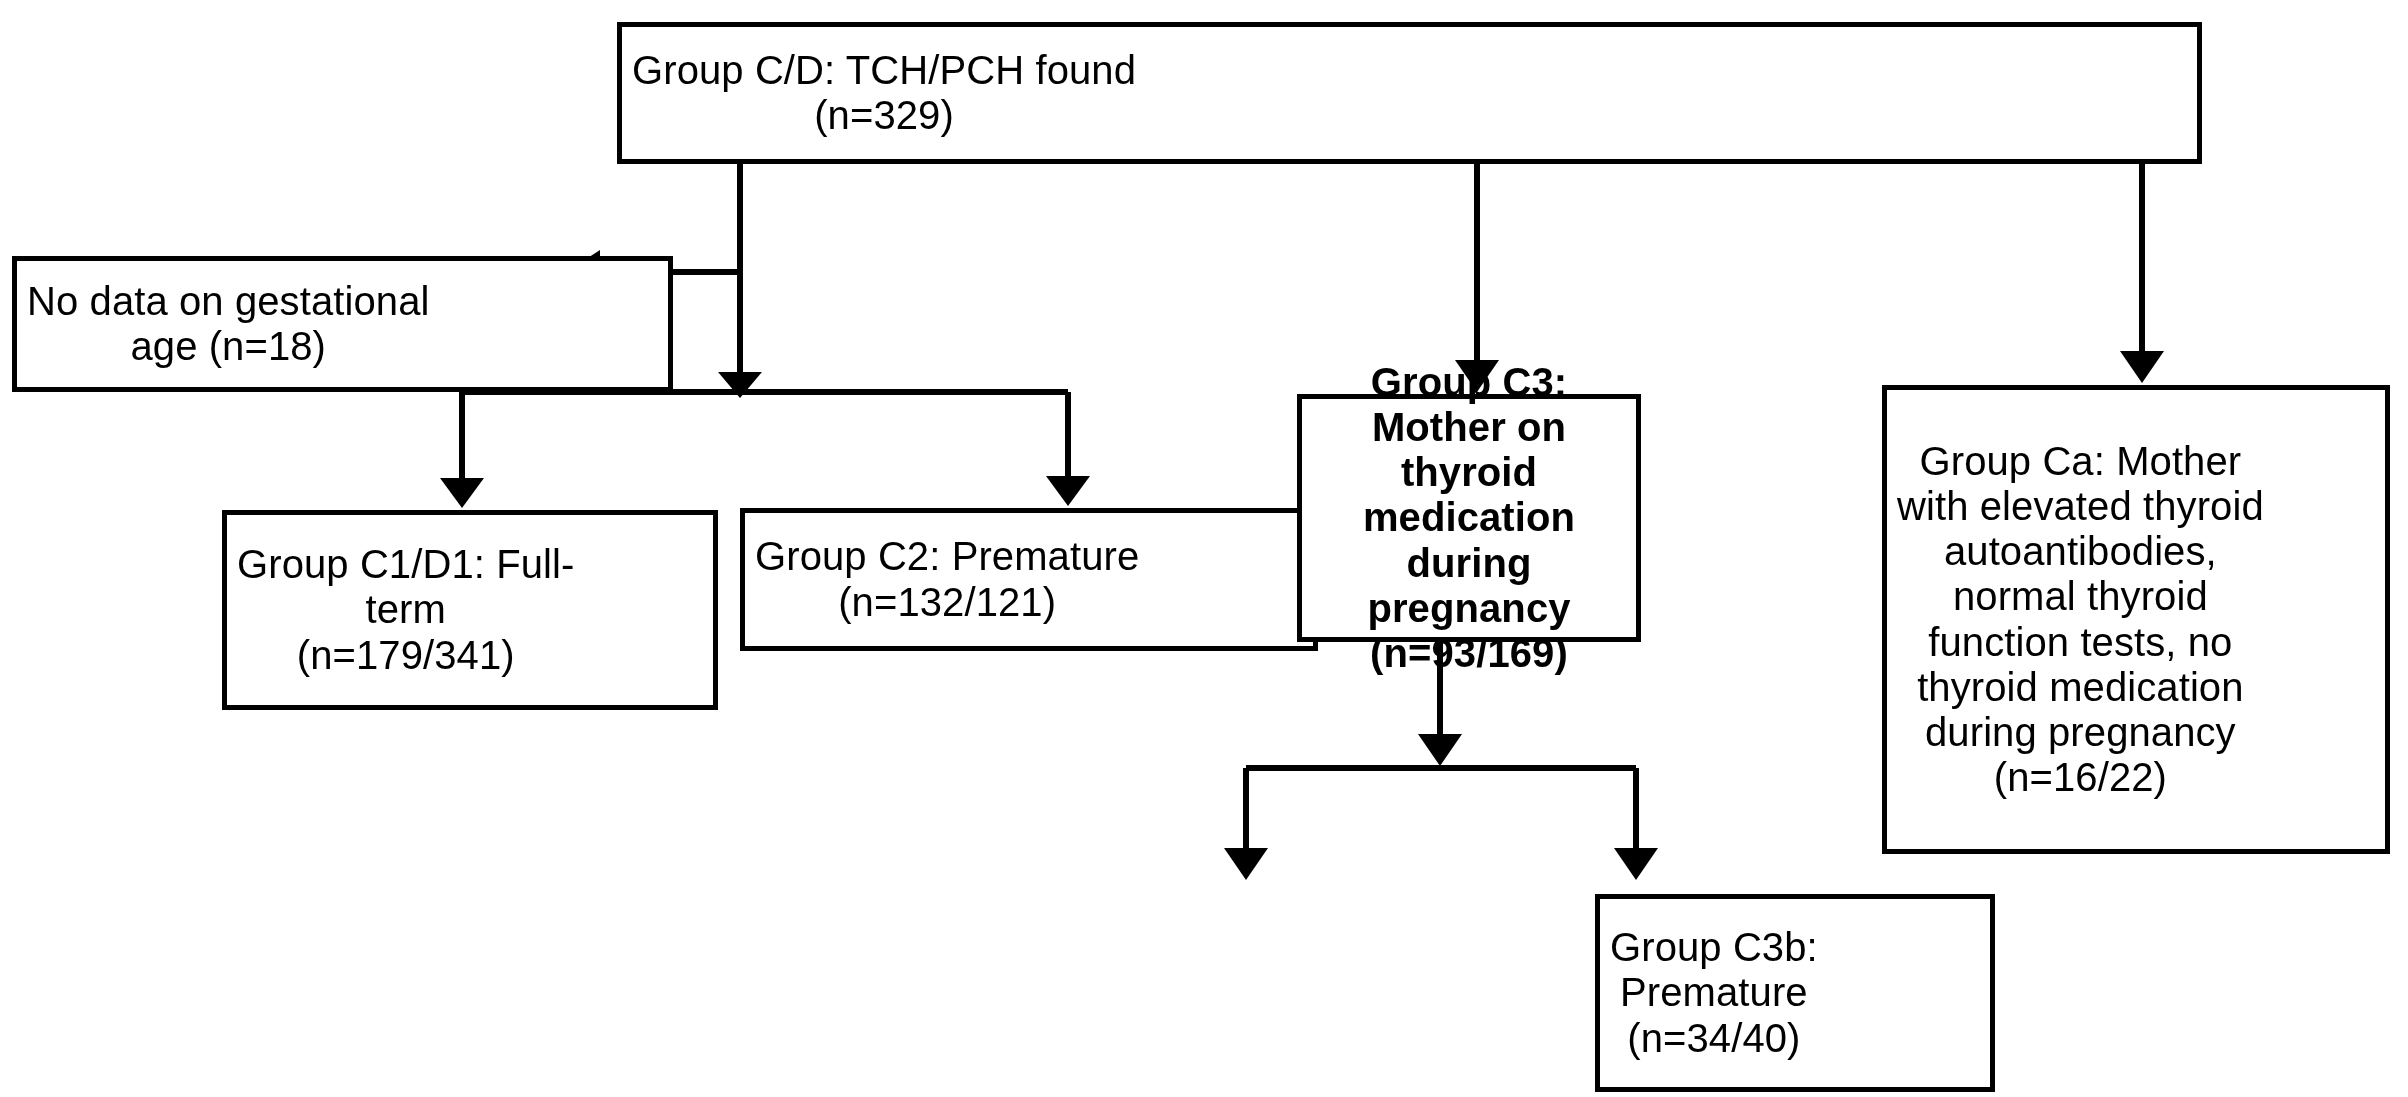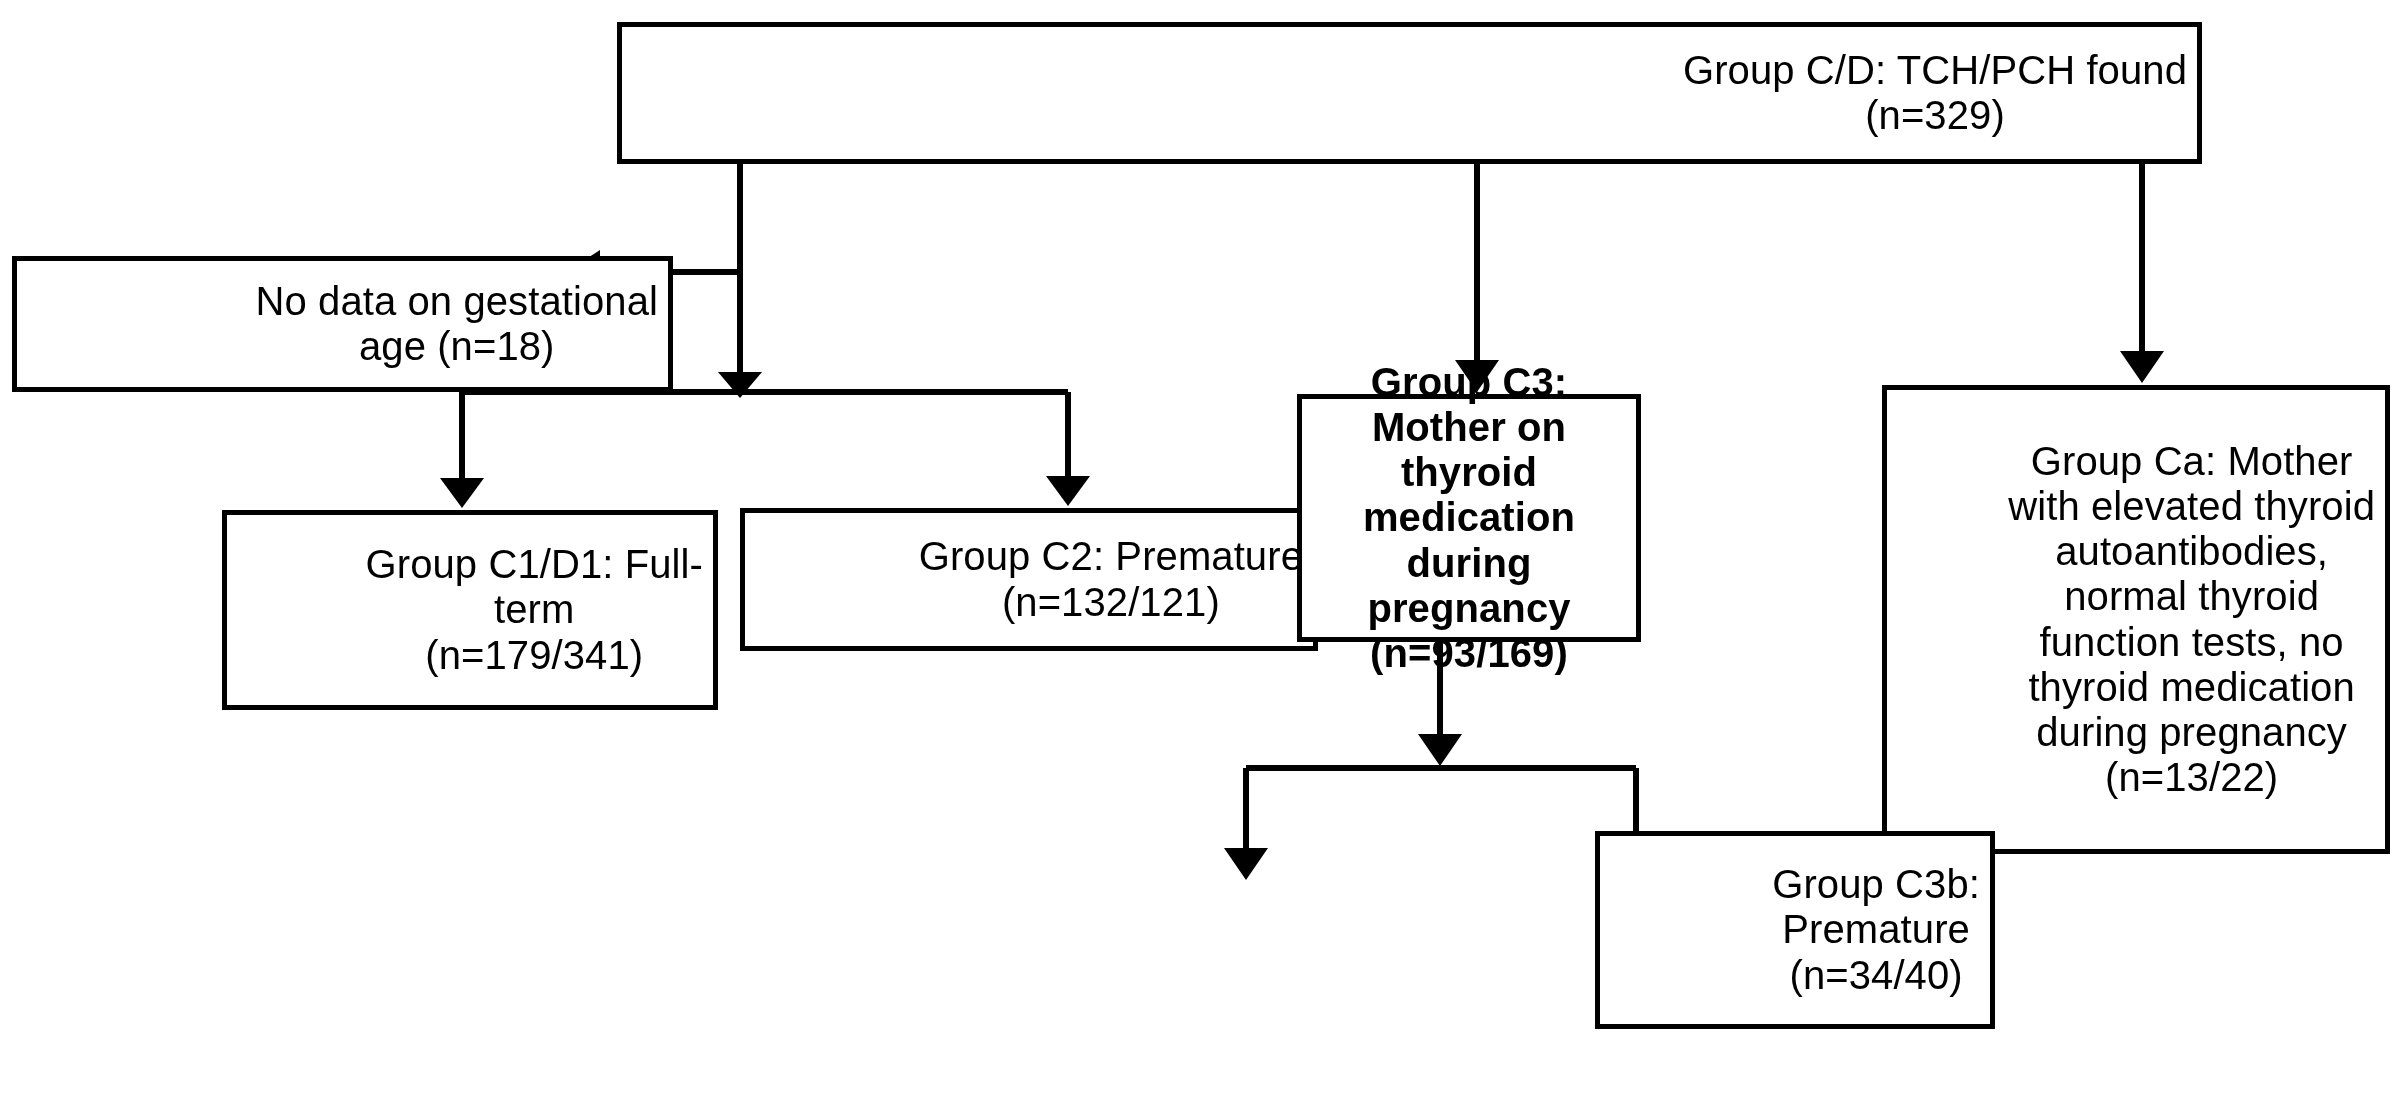--- a/index.html
+++ b/index.html
@@ -25,41 +25,41 @@
     height: 1097px;
     pointer-events: none;
   }
   .node {
     position: absolute;
     box-sizing: border-box;
     border: 5px solid #000000;
     background: #ffffff;
     display: flex;
     align-items: center;
-    justify-content: flex-end;
+    justify-content: flex-start;
     text-align: center;
     line-height: 1.13;
     font-size: 40px;
     letter-spacing: 0.1px;
     padding: 4px 10px;
   }
   .node .txt {
     display: block;
     white-space: pre-line;
   }
 
   
   #node-root    { left: 617px;  top: 22px;   width: 1585px; height: 142px; }
   #node-nodata  { left: 12px;   top: 212px;  width: 661px;  height: 136px; margin-top: 44px; }
   #node-c1d1    { left: 222px;  top: 510px;  width: 496px;  height: 200px; }
   #node-c2      { left: 740px;  top: 508px;  width: 578px;  height: 143px; }
   #node-c3      { left: 1297px; top: 394px;  width: 344px;  height: 248px; font-weight: bold; }
   #node-ca      { left: 1882px; top: 385px;  width: 508px;  height: 469px; }
   #node-c3a     { left: 1082px; top: 882px;  width: 390px;  height: 198px; }
-  #node-c3b     { left: 1595px; top: 831px;  width: 400px;  height: 198px; }
+  #node-c3b     { left: 1595px; top: 894px;  width: 400px;  height: 198px; }
 </style>
 </head>
 <body>
 
 <div id="stage">
 
   <svg id="connectors" viewBox="0 0 2408 1097" width="2408" height="1097" xmlns="http://www.w3.org/2000/svg">
     <defs>
       <marker id="arrowDown" viewBox="0 0 12 12" refX="6" refY="11" markerWidth="12" markerHeight="12" orient="auto-start-reverse" markerUnits="userSpaceOnUse">
         <path d="M 0 0 L 12 0 L 6 12 z" fill="#000000"></path>
@@ -129,21 +129,21 @@
   </div>
 
   <div class="node" id="node-ca">
     <span class="txt">Group Ca: Mother
 with elevated thyroid
 autoantibodies,
 normal thyroid
 function tests, no
 thyroid medication
 during pregnancy
-(n=13/22)</span>
+(n=16/22)</span>
   </div>
 
 
   <div class="node" id="node-c3b">
     <span class="txt">Group C3b:
 Premature
 (n=34/40)</span>
   </div>
 
 </div>

